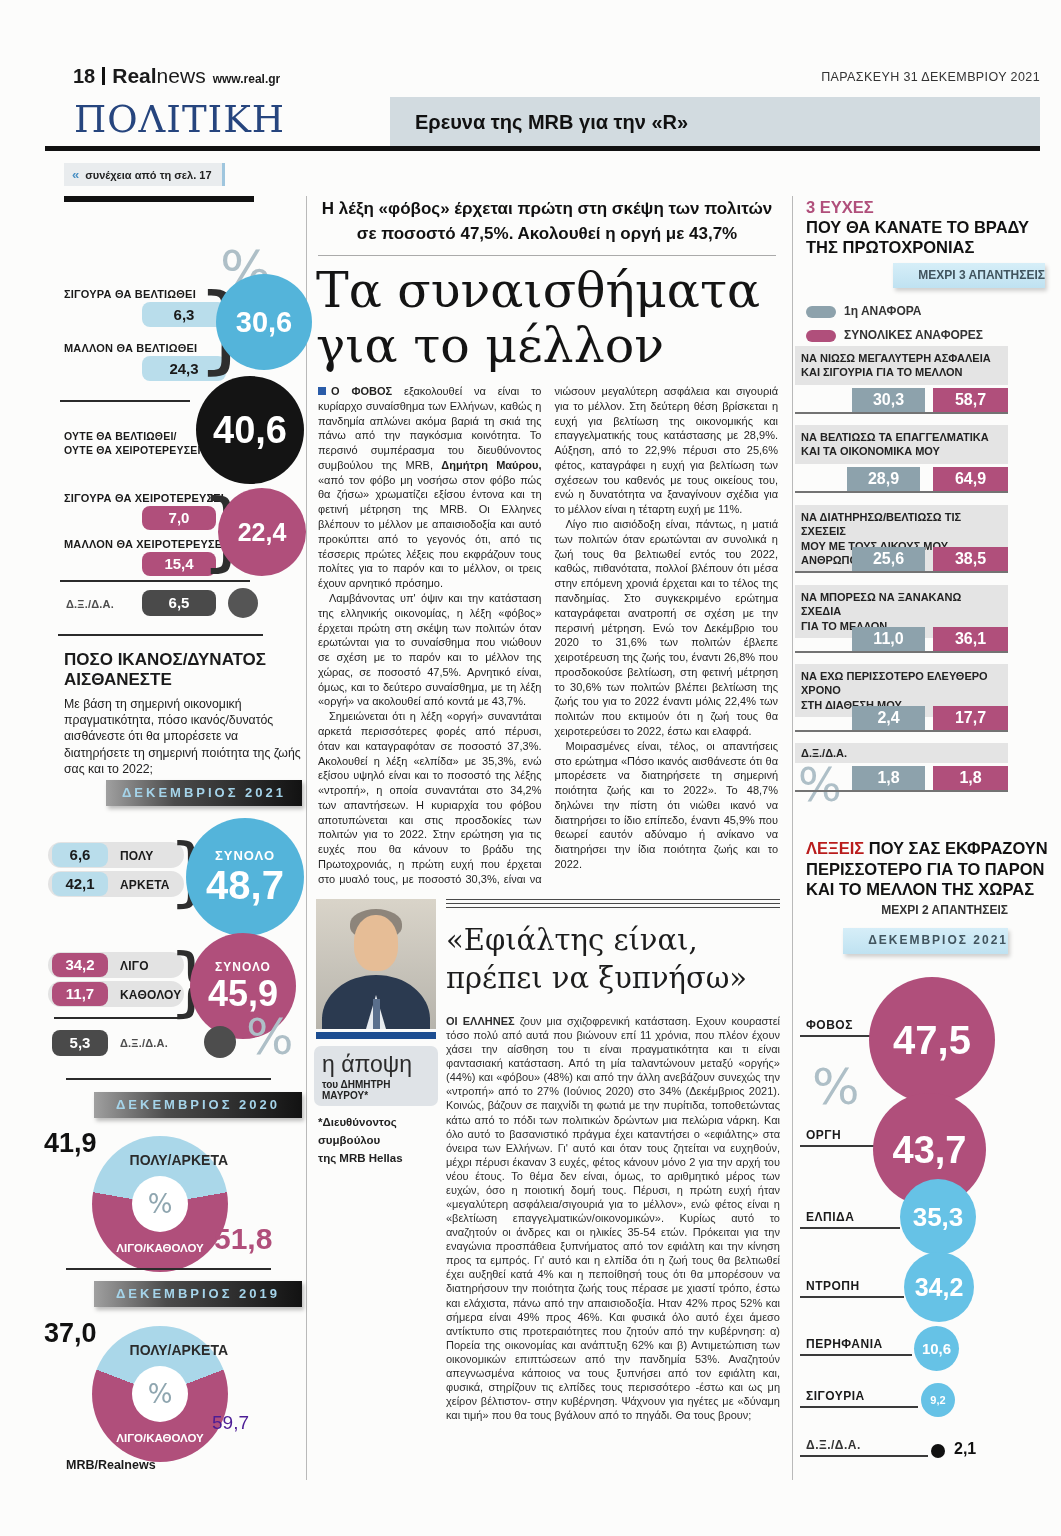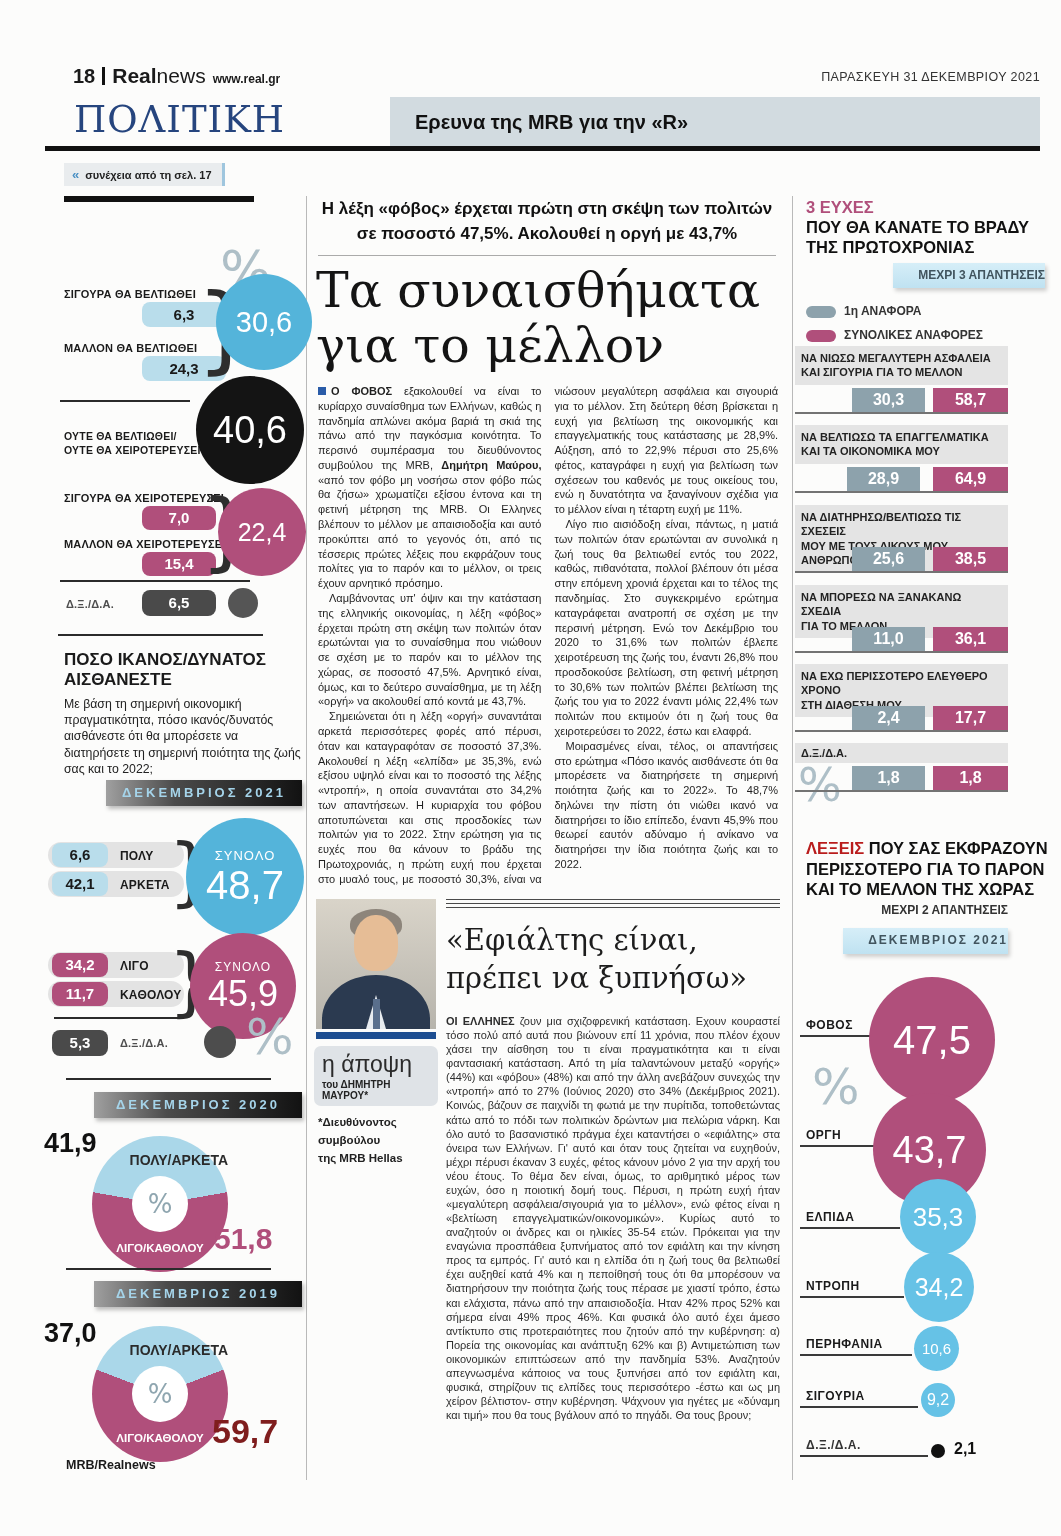--- a/index.html
+++ b/index.html
@@ -6,21 +6,21 @@
   html,body{background:#8a8a8a}
   .page{position:relative;width:1061px;height:1536px;margin:0 auto;background:#fcfcfb;
         font-family:"Liberation Sans",sans-serif;color:#1a1a1a;overflow:hidden}
   .abs{position:absolute}
   .serif{font-family:"DejaVu Serif","Liberation Serif",serif}
   .pill{border-radius:8px;text-align:center;font-weight:bold}
   .pill.blue{background:#b9ddeb;color:#1a1a1a}
   .pill.mag{background:#b04f7b;color:#fff}
   .pill.dark{background:#4a4a4a;color:#fff}
   .circle{border-radius:50%;display:flex;flex-direction:column;align-items:center;justify-content:center;
-          color:#fff;font-weight:normal;line-height:1}
+          color:#fff;font-weight:bold;line-height:1}
   .circle.blue{background:#54b4da}
   .circle.lblue{background:#66c2e6}
   .circle.mag{background:#b04f7b}
   .circle.black{background:#141414}
   .wm{color:#aebfc7;font-family:"DejaVu Sans",sans-serif;line-height:1}
   .divider{border-top:2px solid #2b2b2b}
   .brace{color:#2e2e2e;font-family:"DejaVu Sans",sans-serif;line-height:.8;font-weight:400}
   .badge-dark{background:linear-gradient(90deg,#a0a0a0,#4b4b4b 35%,#121212);color:#a5d4ea;font-weight:bold;
               letter-spacing:3px;text-align:center;font-size:13px;line-height:26px;box-shadow:2px 3px 4px rgba(0,0,0,.25)}
   .badge-blue{background:linear-gradient(180deg,#d6eef8,#bfe2f1);color:#41545e;font-weight:bold;text-align:right;
@@ -170,21 +170,21 @@
 
   <div class="abs badge-dark" style="left:94px;top:1281px;width:208px;height:26px">ΔΕΚΕΜΒΡΙΟΣ 2019</div>
   <div class="abs" style="left:44px;top:1318px;font-size:27px;font-weight:bold;color:#111">37,0</div>
   <div class="donut" style="left:92px;top:1326px;width:136px;height:136px;background:conic-gradient(from 0deg,#aad7e9 0deg 69deg,#b04f7b 69deg 291deg,#aad7e9 291deg 360deg)">
     <div class="toplbl">ΠΟΛΥ/ΑΡΚΕΤΑ</div>
     <div class="botlbl">ΛΙΓΟ/ΚΑΘΟΛΟΥ</div>
     <div class="hole">
         <span class="wm" style="font-size:26px;color:#8fa6b0">%</span>
       </div>
   </div>
-  <div class="abs" style="left:212px;top:1412px;font-size:34px;font-weight:bold;color:#7f1d1d">59,7</div>
+  <div class="abs" style="left:212px;top:1412px;font-size:19px;font-weight:normal;color:#4c1d95">59,7</div>
 
   <div class="abs" style="left:66px;top:1458px;font-size:12.5px;font-weight:bold">MRB/Realnews</div>
 
   <div class="abs" style="left:318px;top:197px;width:458px;text-align:center;font-size:17px;font-weight:bold;line-height:1.45;color:#111">Η λέξη «φόβος» έρχεται πρώτη στη σκέψη των πολιτών σε ποσοστό 47,5%. Ακολουθεί η οργή με 43,7%</div>
   <div class="abs" style="left:318px;top:255px;width:458px;height:1px;background:#aaa"></div>
 
   <div class="abs serif" style="left:316px;top:264px;font-size:49px;line-height:1.12;color:#141414">
     <span>Τα συναισθήματα</span><br>
     <span>για το μέλλον</span>
   </div>
@@ -312,20 +312,20 @@
   <div class="abs wordlbl" style="left:806px;top:1279px">ΝΤΡΟΠΗ</div>
   <div class="underl" style="left:800px;top:1296px;width:104px"></div>
   <div class="abs circle lblue" style="left:904px;top:1252px;width:70px;height:70px;font-size:25px">34,2</div>
 
   <div class="abs wordlbl" style="left:806px;top:1337px">ΠΕΡΗΦΑΝΙΑ</div>
   <div class="underl" style="left:800px;top:1354px;width:112px"></div>
   <div class="abs circle lblue" style="left:914px;top:1326px;width:45px;height:45px;font-size:15px">10,6</div>
 
   <div class="abs wordlbl" style="left:806px;top:1389px">ΣΙΓΟΥΡΙΑ</div>
   <div class="underl" style="left:800px;top:1406px;width:118px"></div>
-  <div class="abs circle lblue" style="left:921px;top:1383px;width:34px;height:34px;font-size:16px">9,2</div>
+  <div class="abs circle lblue" style="left:921px;top:1383px;width:34px;height:34px;font-size:11px">9,2</div>
 
   <div class="abs wordlbl" style="left:806px;top:1438px;color:#333">Δ.Ξ./Δ.Α.</div>
   <div class="underl" style="left:800px;top:1455px;width:128px"></div>
   <div class="abs" style="left:931px;top:1444px;width:14px;height:14px;border-radius:50%;background:#111"></div>
   <div class="abs" style="left:954px;top:1440px;font-size:16px;font-weight:bold;color:#111">2,1</div>
 
 </div>
 
 </body></html>

